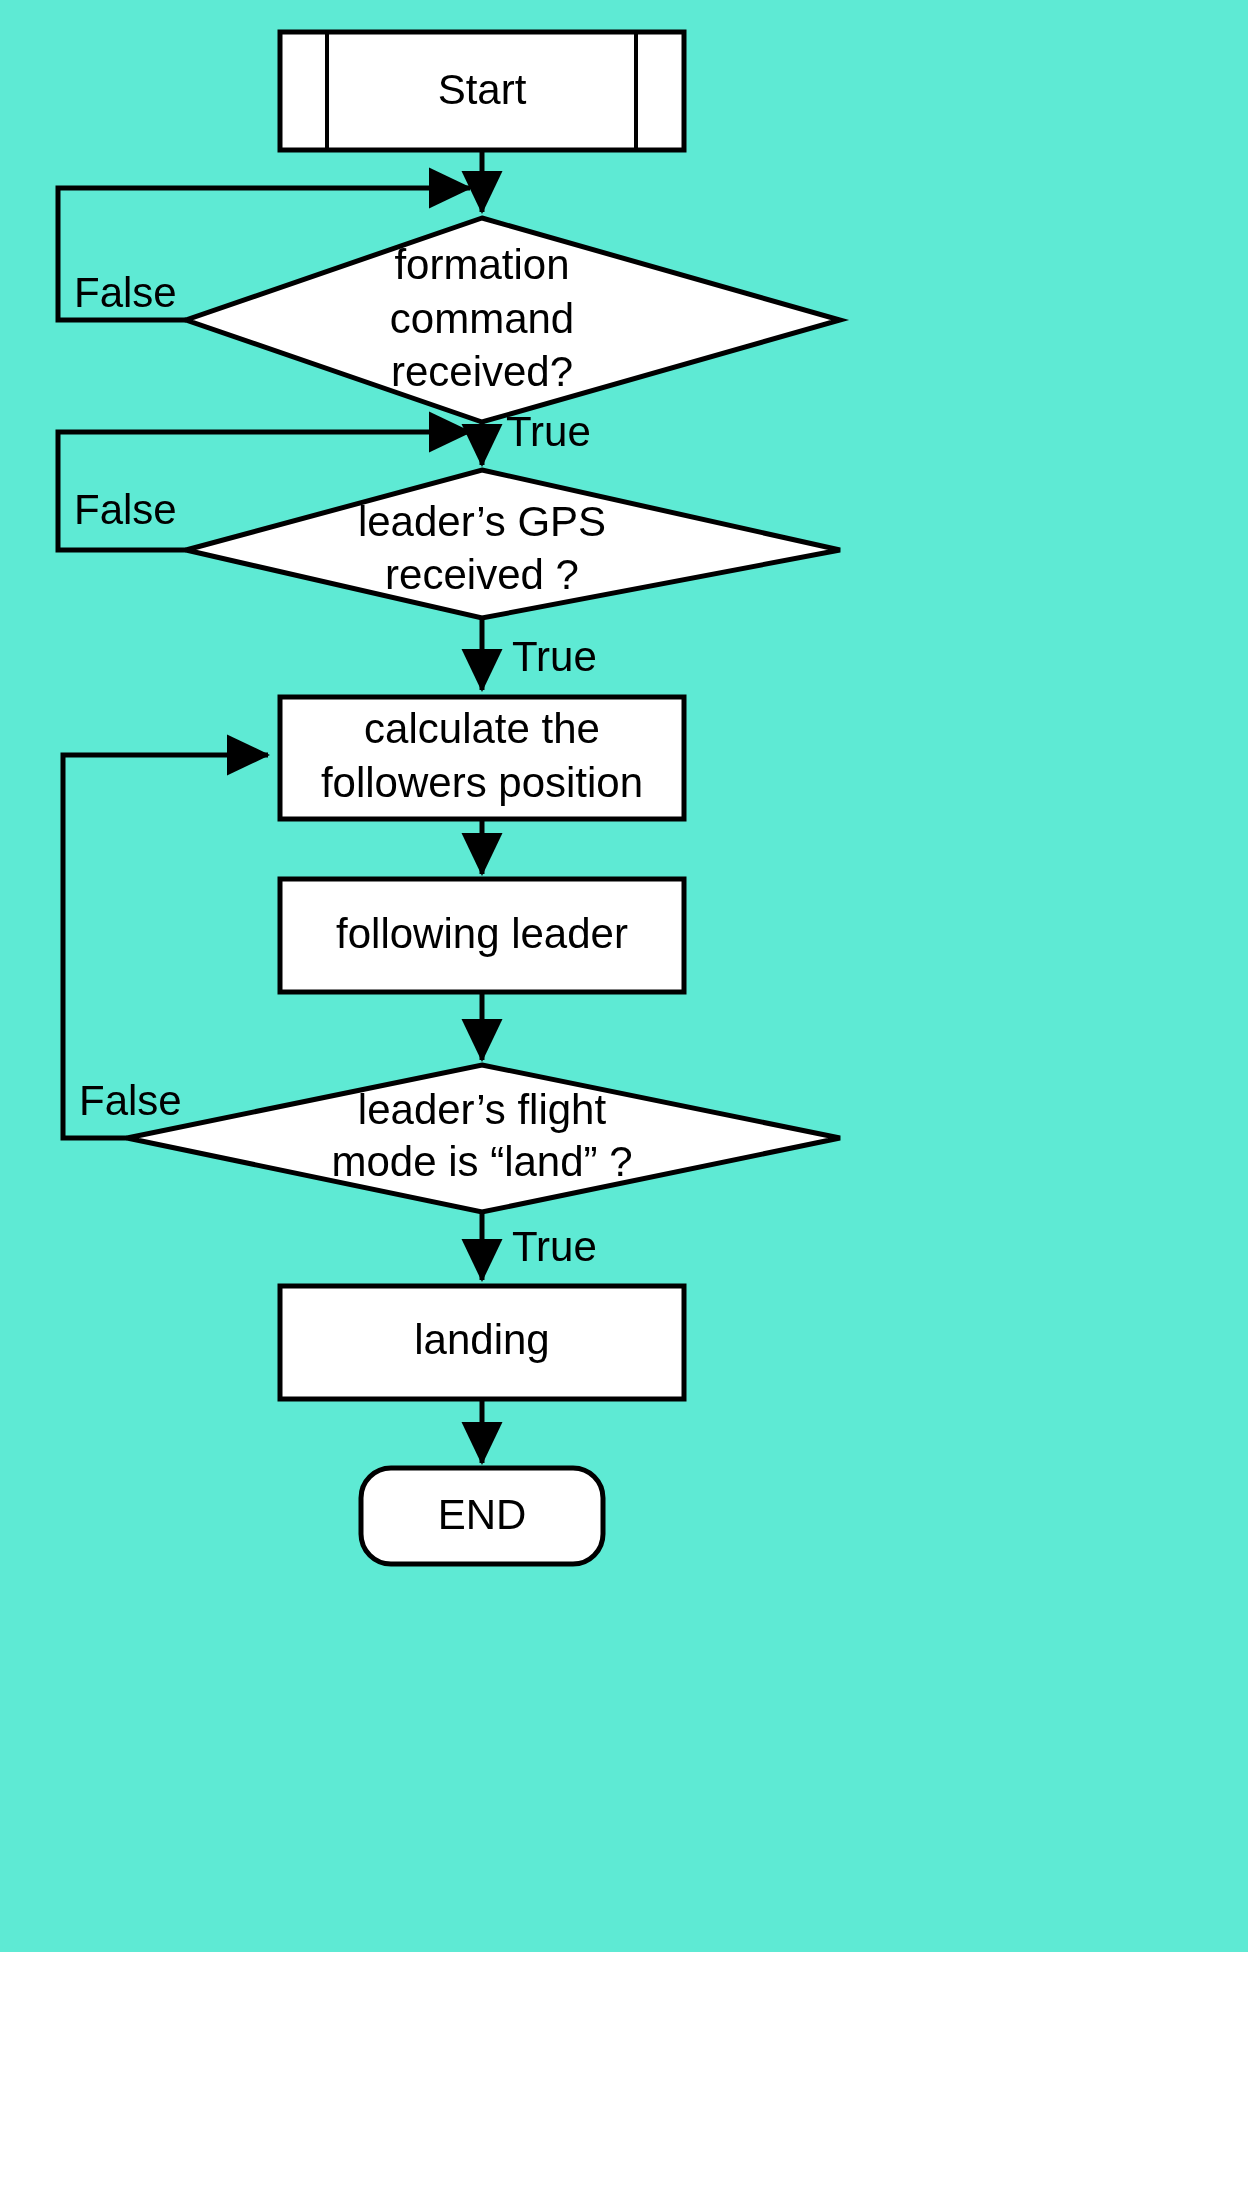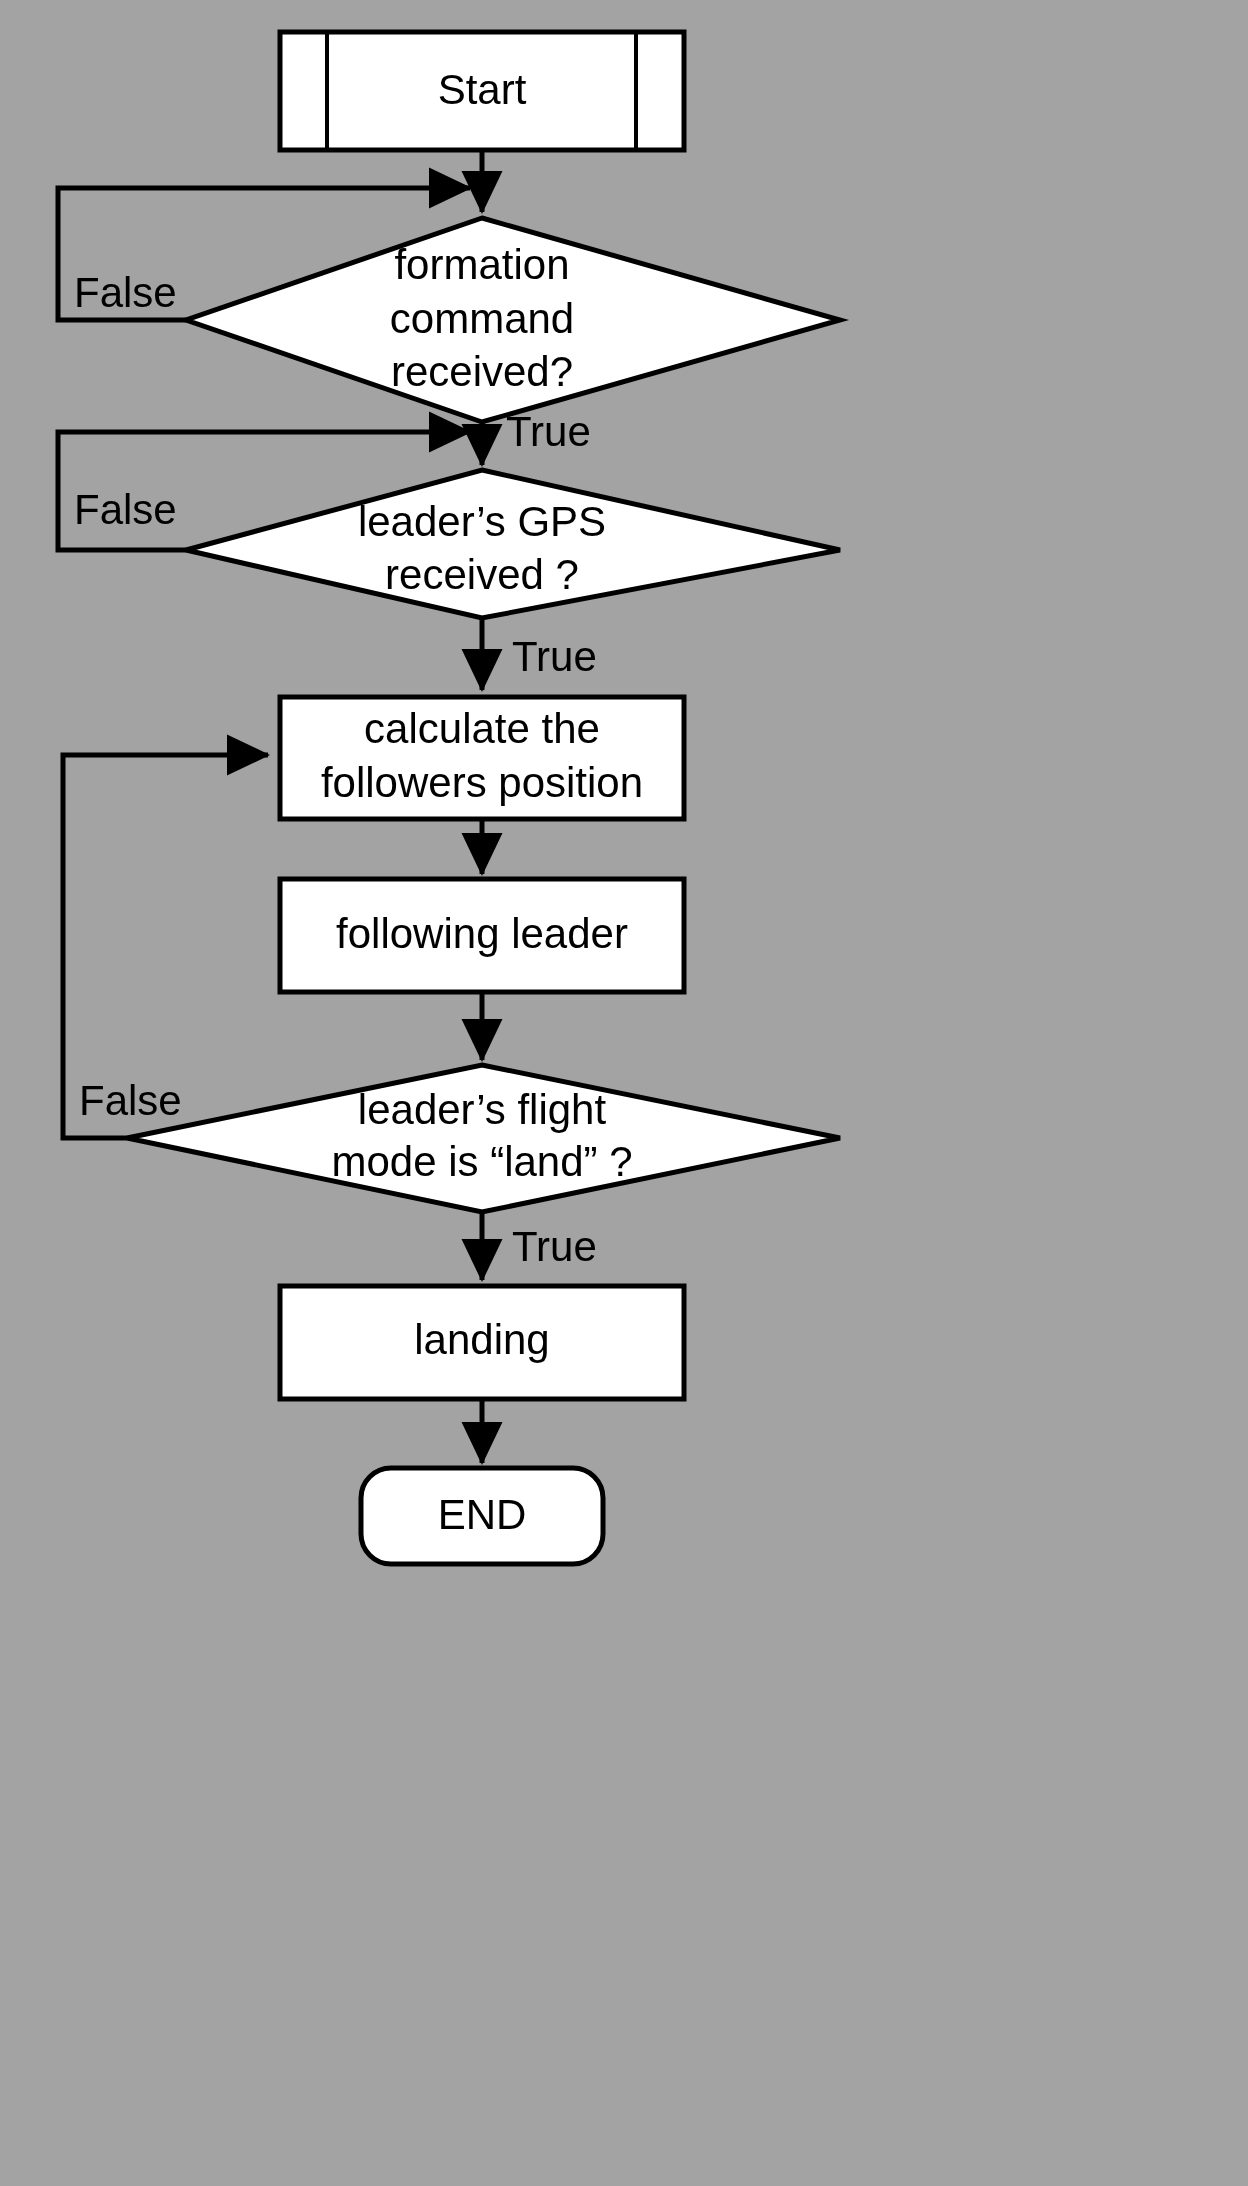--- a/index.html
+++ b/index.html
@@ -9,22 +9,22 @@
   }
   body {
     width: 1248px;
     height: 2186px;
     font-family: "Liberation Sans", sans-serif;
     overflow: hidden;
   }
   #flowchart-root {
     position: relative;
     width: 1248px;
-    height: 2186px;
-    background: #a3a3a3;
+    height: 1952px;
+    background: #5eead4;
   }
   svg.fc {
     display: block;
     width: 1248px;
     height: 2186px;
   }
   .shape-stroke {
     fill: #ffffff;
     stroke: #000000;
     stroke-width: 5;

